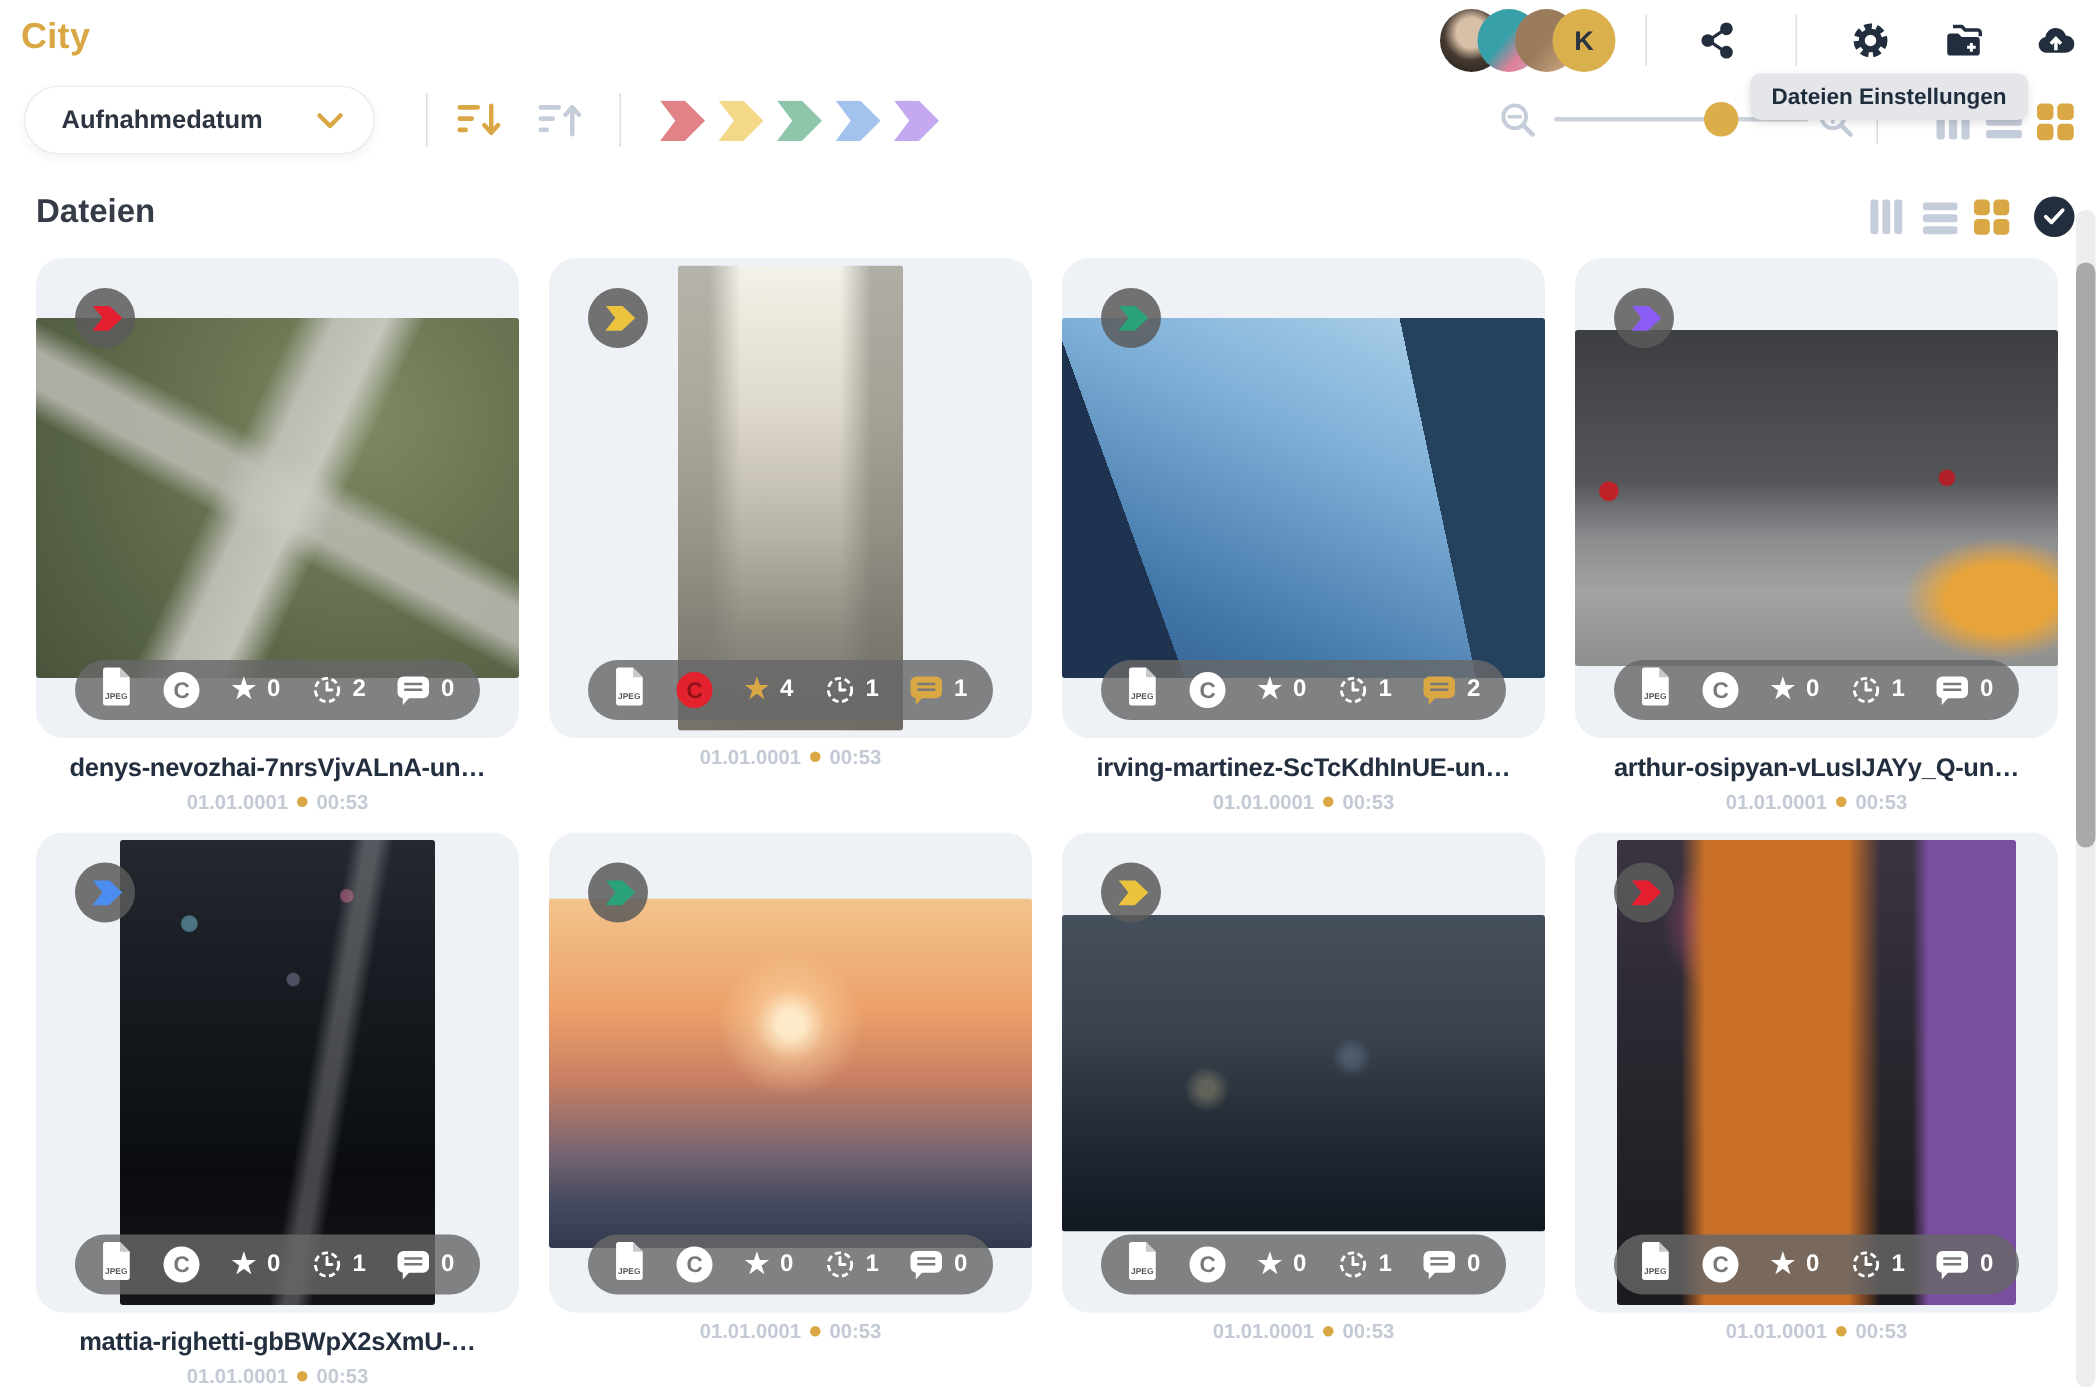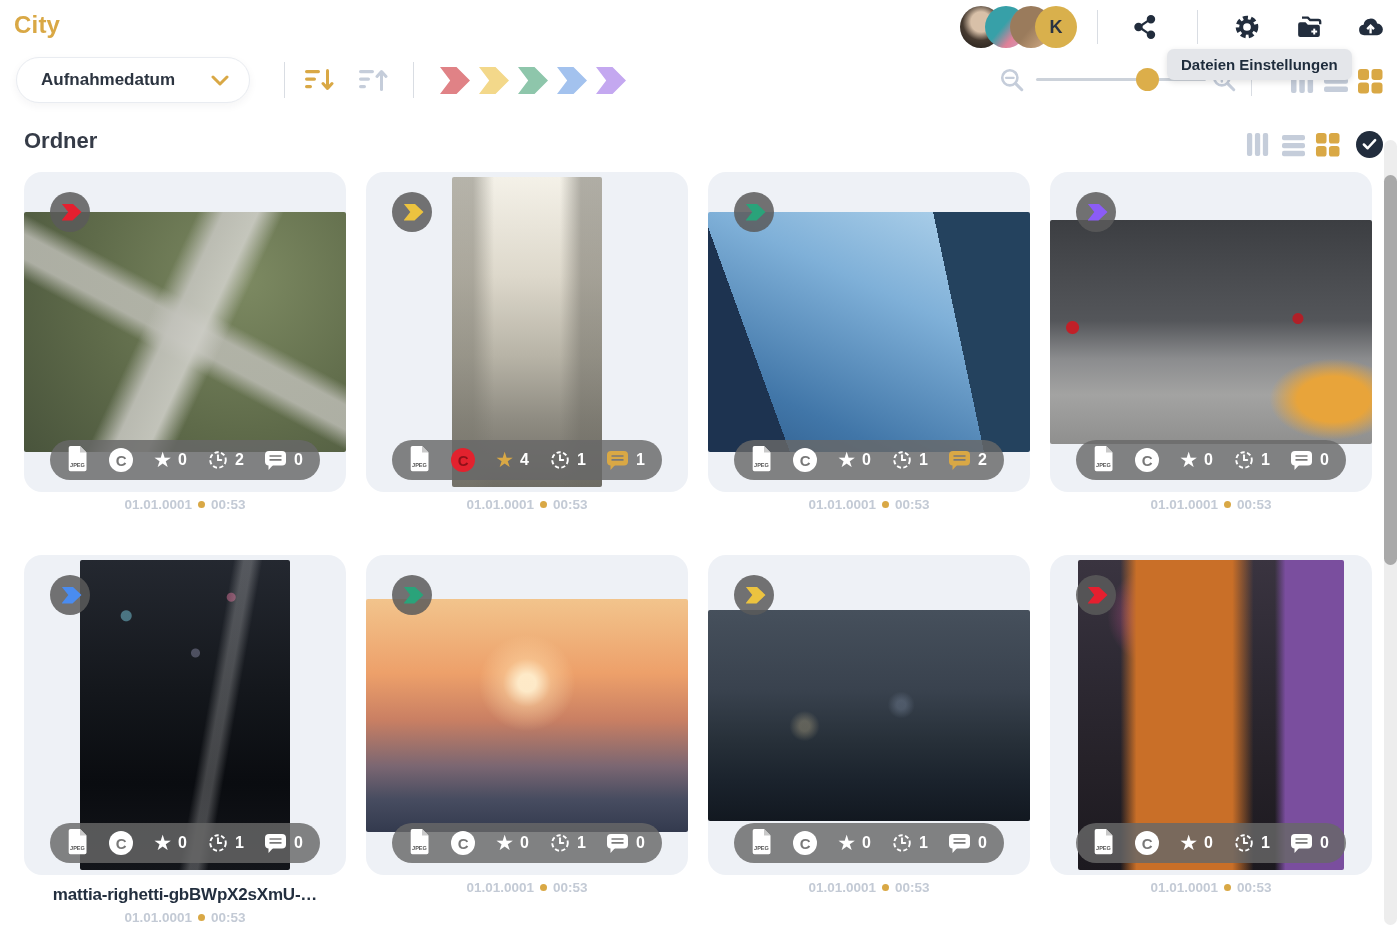--- a/index.html
+++ b/index.html
@@ -249,21 +249,21 @@
     <svg width="26" height="26" viewBox="0 0 26 26">
         <g fill="#d9a845">
           <rect x="1" y="1" width="11" height="11" rx="3"></rect>
           <rect x="14.5" y="1" width="11" height="11" rx="3"></rect>
           <rect x="1" y="14.5" width="11" height="11" rx="3"></rect>
           <rect x="14.5" y="14.5" width="11" height="11" rx="3"></rect>
         </g>
       </svg>
   </div>
 
-  <div class="section-title">Ordner</div>
+  <div class="section-title">Dateien</div>
 
   <div class="view-btn" style="left:1246px;">
     <svg width="23" height="25" viewBox="0 0 24 26">
         <g fill="#c5cdda">
           <rect x="1" y="1" width="5.5" height="24" rx="2"></rect>
           <rect x="9.3" y="1" width="5.5" height="24" rx="2"></rect>
           <rect x="17.6" y="1" width="5.5" height="24" rx="2"></rect>
         </g>
       </svg>
   </div>
@@ -326,20 +326,21 @@
               <polygon points="4.5,14 10,14 4.5,20" fill="currentColor"></polygon>
               <g stroke="#787878" stroke-width="1.7">
                   <line x1="5.5" y1="6" x2="17.5" y2="6"></line>
                   <line x1="5.5" y1="9.8" x2="17.5" y2="9.8"></line>
                 </g>
             </svg>
             <span>0</span>
           </span>
         </div>
       </div>
+      <div class="fname">denys-nevozhai-7nrsVjvALnA-un…</div>
       <div class="fdate">
         <span>01.01.0001</span><span class="dot"></span><span>00:53</span>
       </div>
     </div>
 
     <div class="card">
       <div class="thumb">
         <div class="photo photo-1 portrait"></div>
         <div class="badge">
           <span class="badge-arrow" style="background: rgb(236, 195, 63);"></span>
@@ -416,20 +417,21 @@
               <polygon points="4.5,14 10,14 4.5,20" fill="currentColor"></polygon>
               <g stroke="#787878" stroke-width="1.7">
                   <line x1="5.5" y1="6" x2="17.5" y2="6"></line>
                   <line x1="5.5" y1="9.8" x2="17.5" y2="9.8"></line>
                 </g>
             </svg>
             <span>2</span>
           </span>
         </div>
       </div>
+      <div class="fname">irving-martinez-ScTcKdhInUE-un…</div>
       <div class="fdate">
         <span>01.01.0001</span><span class="dot"></span><span>00:53</span>
       </div>
     </div>
 
     <div class="card">
       <div class="thumb">
         <div class="photo photo-3 landscape"></div>
         <div class="badge">
           <span class="badge-arrow" style="background: rgb(139, 92, 246);"></span>
@@ -461,20 +463,21 @@
               <polygon points="4.5,14 10,14 4.5,20" fill="currentColor"></polygon>
               <g stroke="#787878" stroke-width="1.7">
                   <line x1="5.5" y1="6" x2="17.5" y2="6"></line>
                   <line x1="5.5" y1="9.8" x2="17.5" y2="9.8"></line>
                 </g>
             </svg>
             <span>0</span>
           </span>
         </div>
       </div>
+      <div class="fname">arthur-osipyan-vLusIJAYy_Q-un…</div>
       <div class="fdate">
         <span>01.01.0001</span><span class="dot"></span><span>00:53</span>
       </div>
     </div>
 
     <div class="card">
       <div class="thumb">
         <div class="photo photo-4 portrait"></div>
         <div class="badge">
           <span class="badge-arrow" style="background: rgb(74, 140, 240);"></span>

